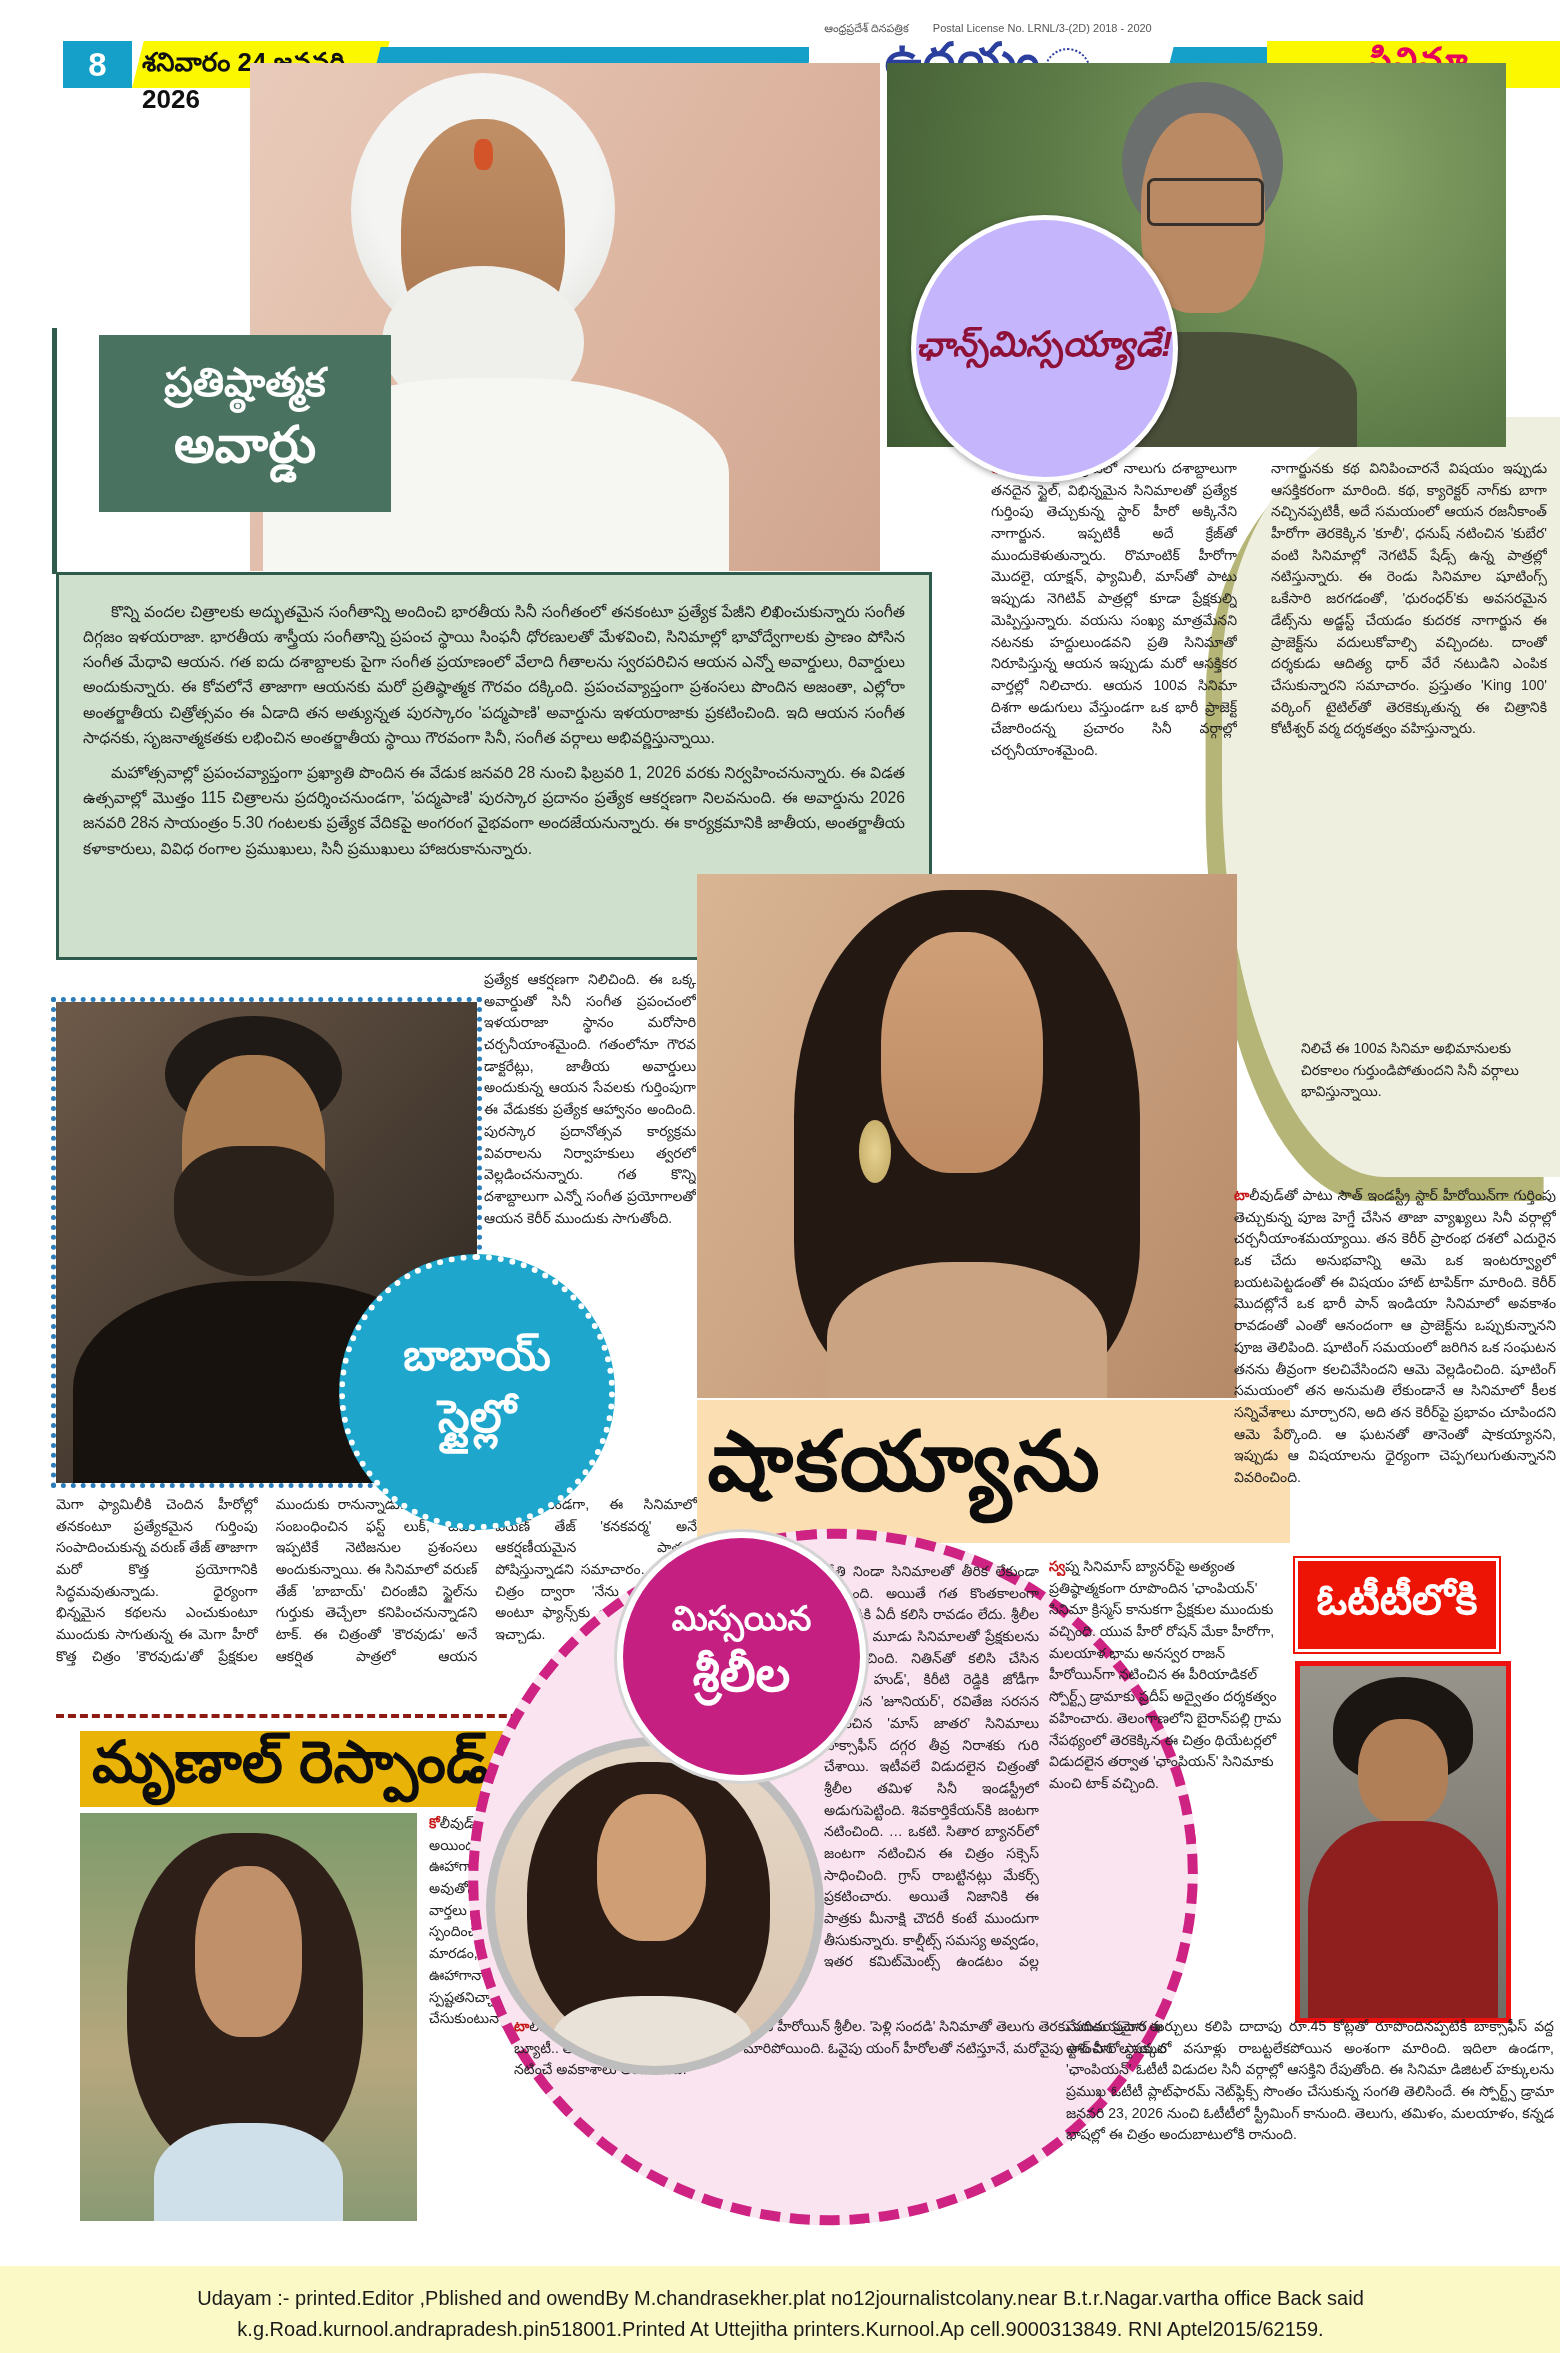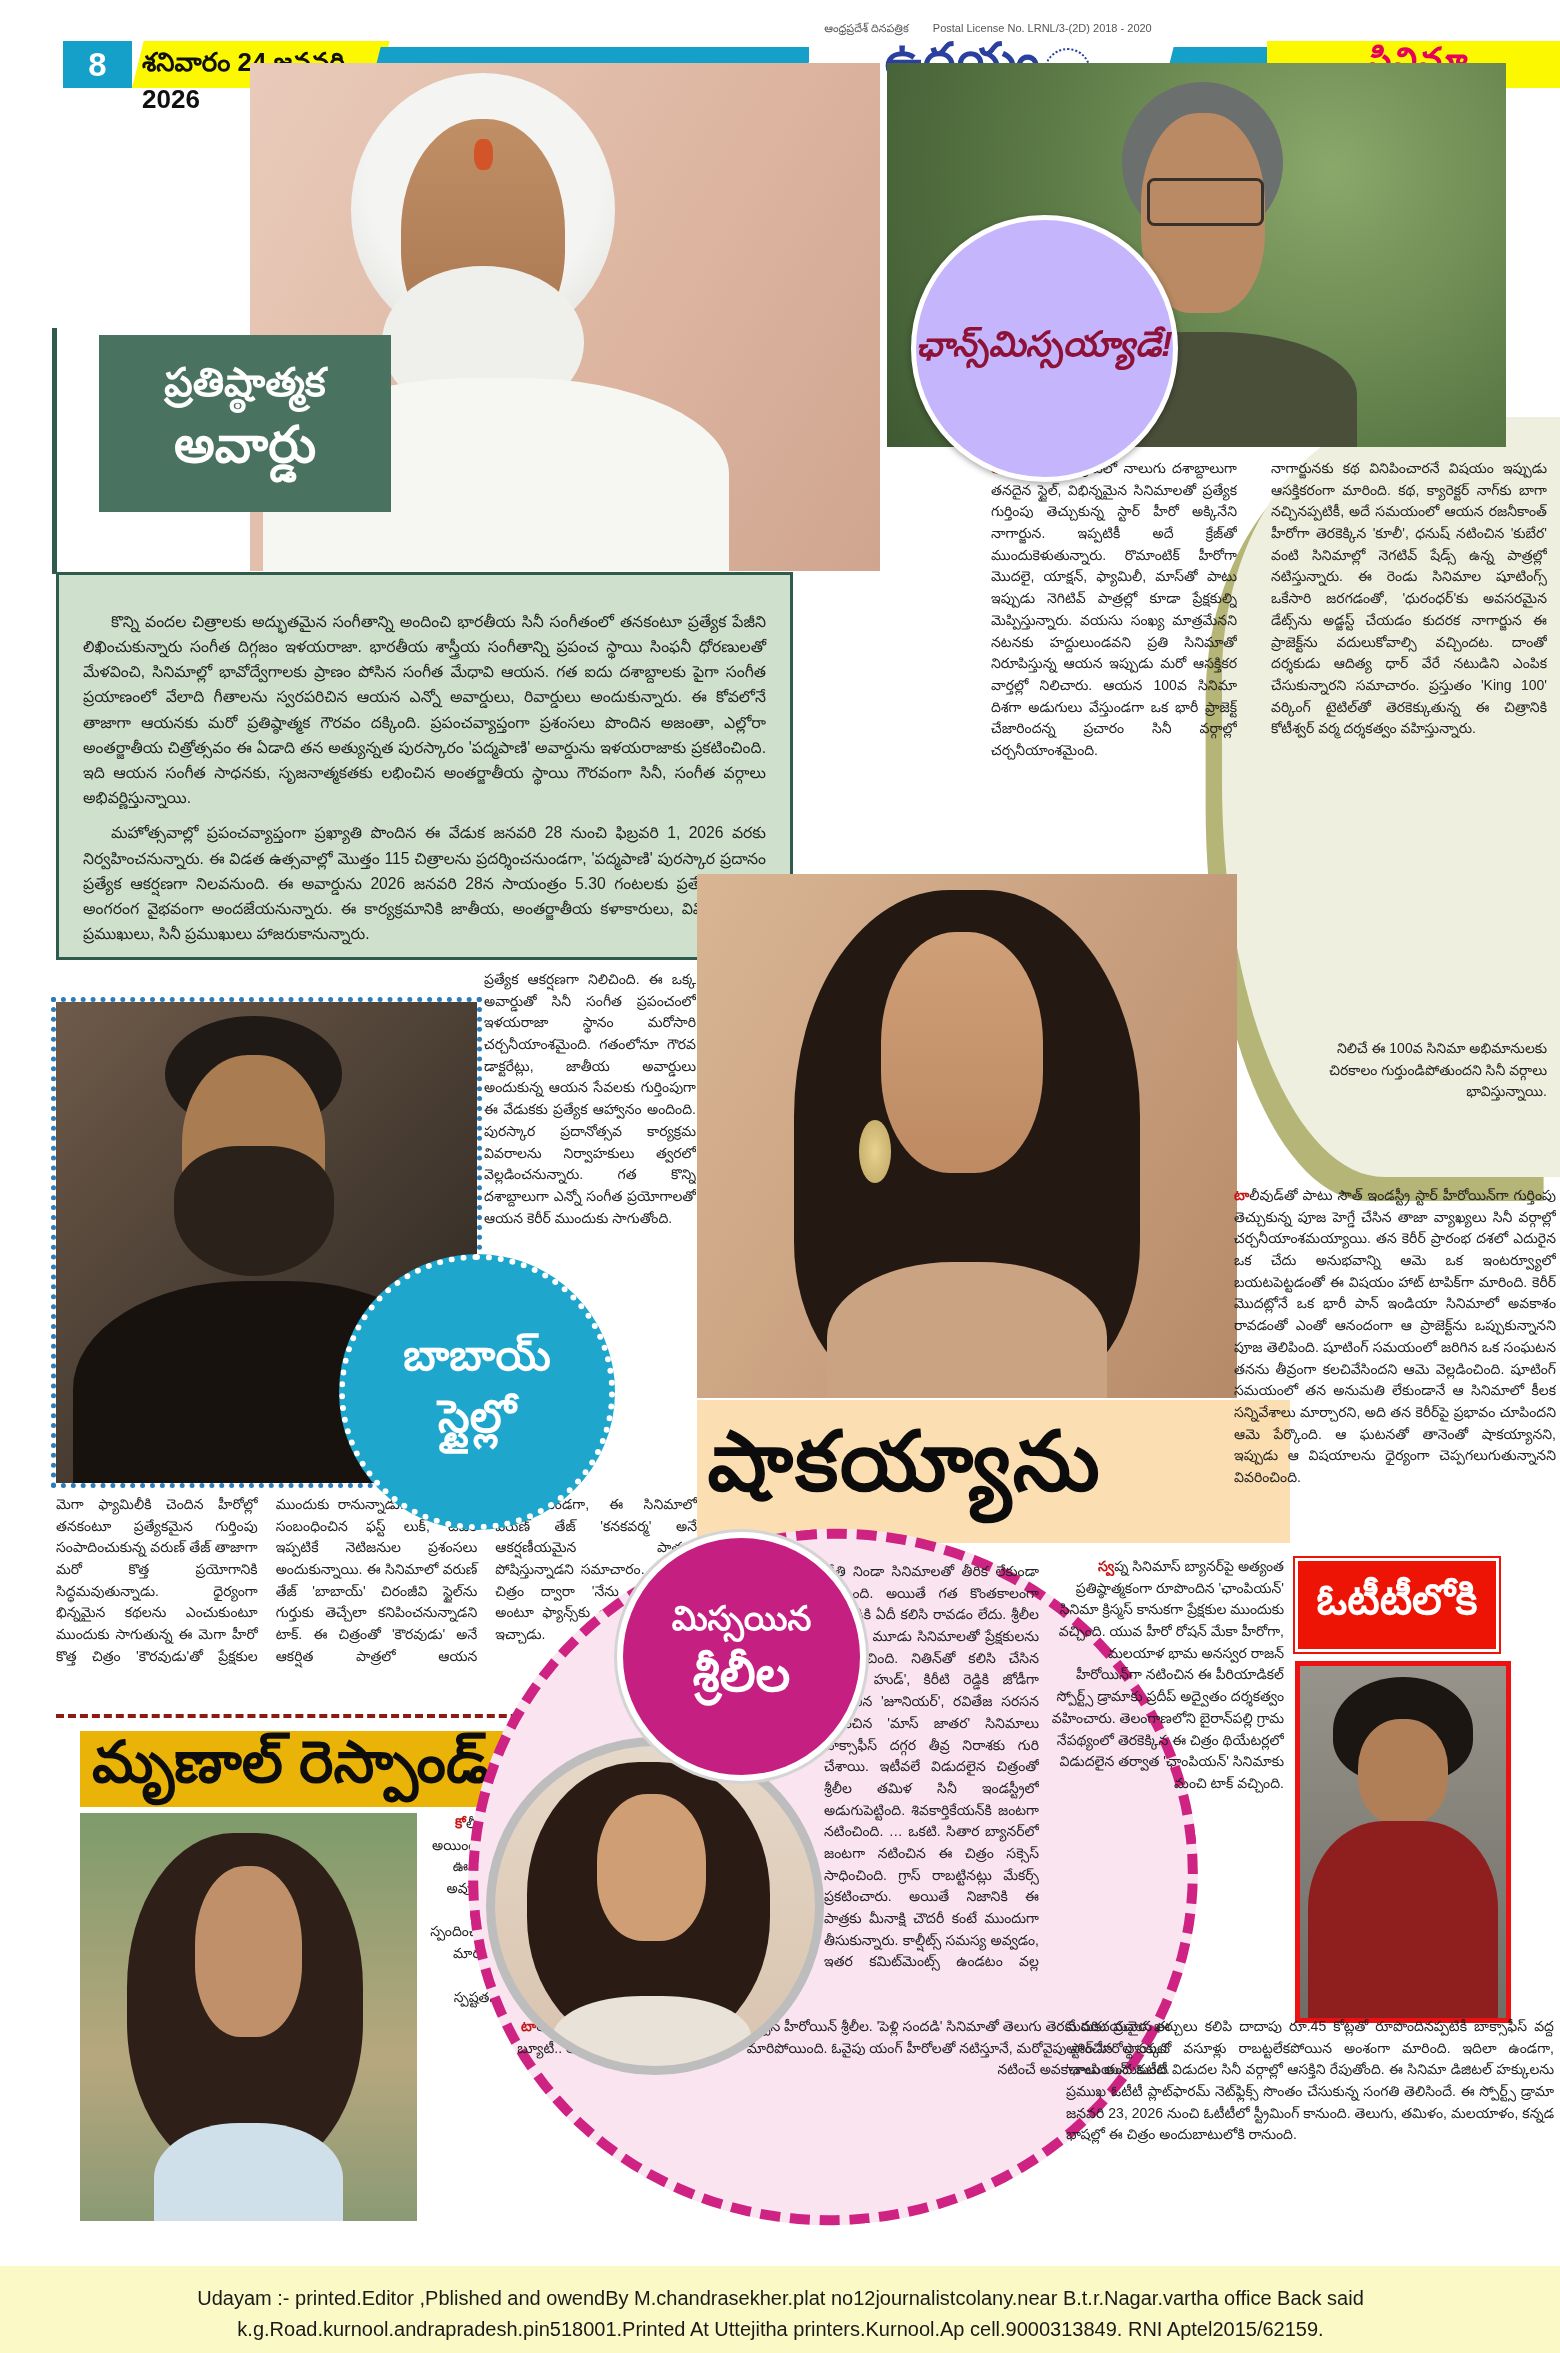--- a/index.html
+++ b/index.html
@@ -1,20 +1,20 @@
 <!DOCTYPE html>
 <html style="font-size:12px"><head>
 <meta charset="utf-8">
 <style>
   html,body{margin:0;padding:0;background:#fff;}
   .page{position:relative;width:1561px;height:2354px;background:#ffffff;
         font-family:"Liberation Sans",sans-serif;overflow:hidden;color:#222;}
   .abs{position:absolute;}
   .txt{font-size:14px;line-height:1.55;text-align:justify;color:#232323;overflow:hidden;}
-  .center{text-align:right;}
+  .center{text-align:left;}
   .lead::first-letter{color:#c51414;font-weight:bold;}
 
   
   .pg-badge{left:63px;top:41px;width:69px;height:47px;background:#14a0c8;color:#fff;
             font-size:33px;font-weight:bold;display:flex;align-items:center;justify-content:center;}
   .date-band{left:132px;top:41px;width:246px;height:47px;background:#fcf800;
              transform:skewX(-14deg);transform-origin:bottom left;}
   .date-text{left:142px;top:47px;width:239px;font-size:26px;font-weight:bold;color:#111;}
   .cyan-left{left:376px;top:47px;width:432px;height:37px;background:#14a0c8;transform:skewX(-14deg);}
   .cyan-right{left:1169px;top:47px;width:104px;height:37px;background:#14a0c8;transform:skewX(-14deg);}
@@ -76,22 +76,22 @@
   .photo-g .ph-hair{left:16%;top:3%;width:68%;height:30%;background:#1c1612;border-radius:50% 50% 40% 40%;}
   .photo-g .ph-face{left:28%;top:15%;width:44%;height:30%;background:#b07f58;border-radius:46% 46% 42% 42%;}
   .photo-g .ph-torso{left:4%;top:44%;width:92%;height:62%;background:#8f1f1f;border-radius:40% 40% 0 0;}
 
   
   .award-kicker{left:99px;top:335px;width:292px;height:177px;background:#4a7260;z-index:3;
                 display:flex;flex-direction:column;align-items:center;justify-content:center;color:#fff;}
   .award-k1{font-size:40px;font-weight:bold;}
   .award-k2{font-size:51px;font-weight:bold;}
   .award-rail{left:52px;top:328px;width:5.2px;height:246px;background:#2e5b4b;}
-  .award-panel{left:56px;top:572px;width:737px;height:388px;background:#cfe1cc;border:3.7px solid #2e5b4b;
-               box-sizing:border-box;padding:34px 24px;font-size:15.7px;line-height:1.6;text-align:justify;color:#1f1f1f;overflow:hidden;}
+  .award-panel{left:56px;top:572px;width:876px;height:388px;background:#cfe1cc;border:3.7px solid #2e5b4b;
+               box-sizing:border-box;padding:24px 24px;font-size:15.7px;line-height:1.6;text-align:justify;color:#1f1f1f;overflow:hidden;}
   .award-panel p{margin:0 0 10.4px 0;text-indent:28px;}
 
   .gold-circle{left:911px;top:215px;width:257px;height:257px;border-radius:50%;background:#c4b5fd;
                border:5.2px solid #fff;box-shadow:0 2.2px 6px rgba(0,0,0,.35);z-index:4;
                display:flex;align-items:center;justify-content:center;}
   .gold-circle span{color:#8e1238;font-weight:bold;font-style:italic;}
   .gold-l1{font-size:34px;}
   .gold-l2{font-size:35px;}
 
   .beige-blob{left:1222px;top:417px;width:338px;height:760px;background:#efefe0;

